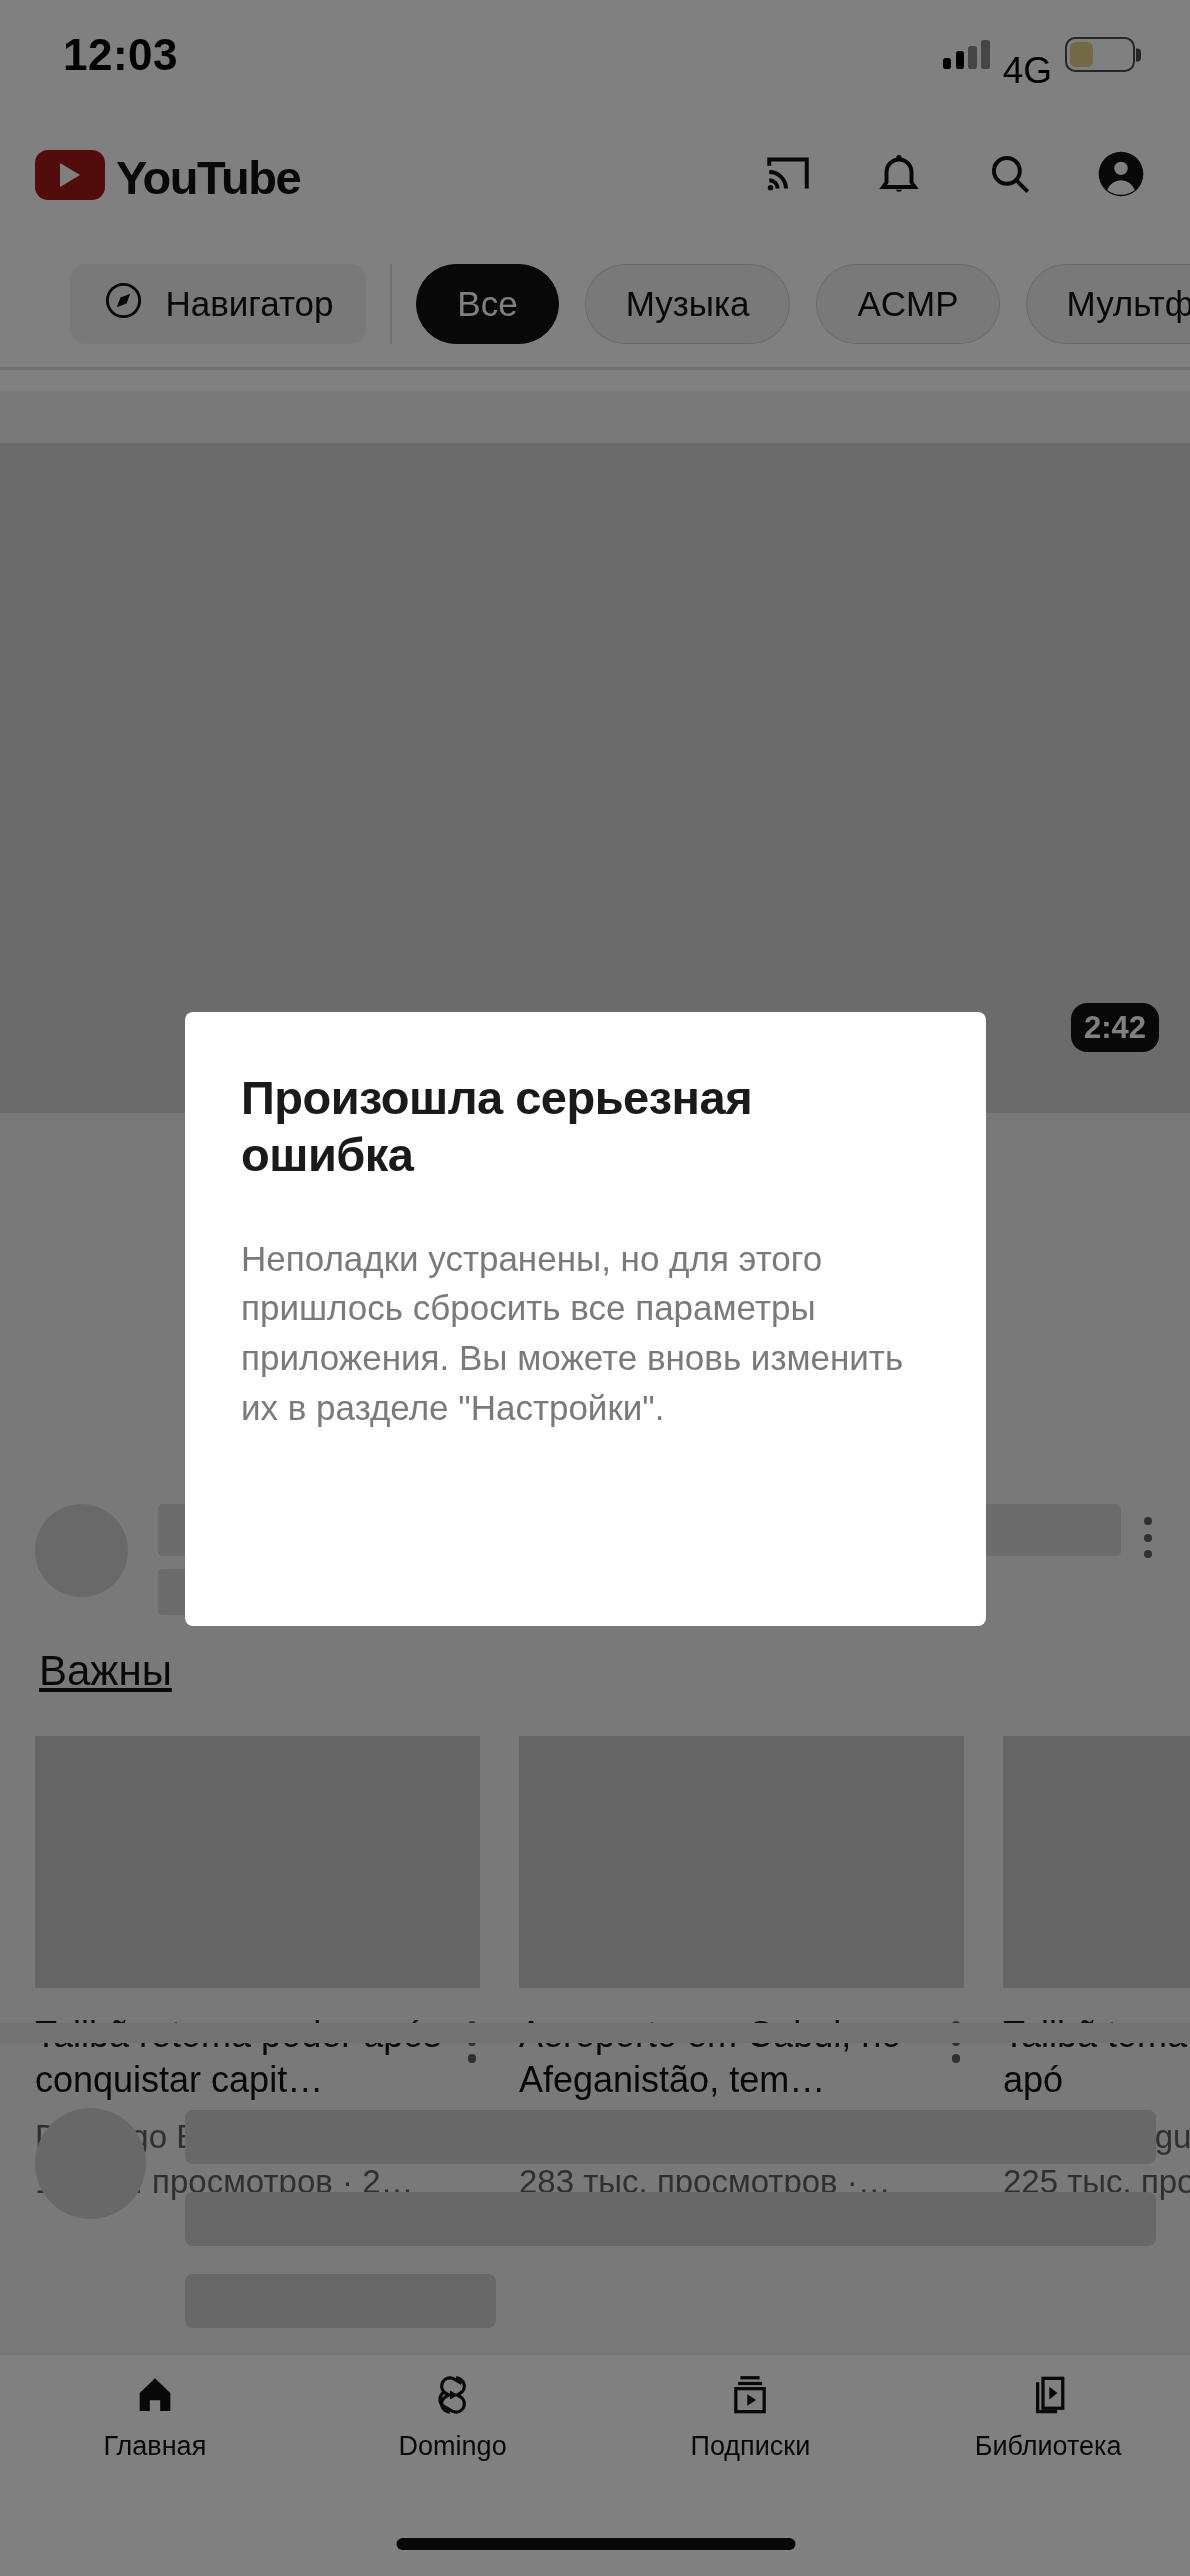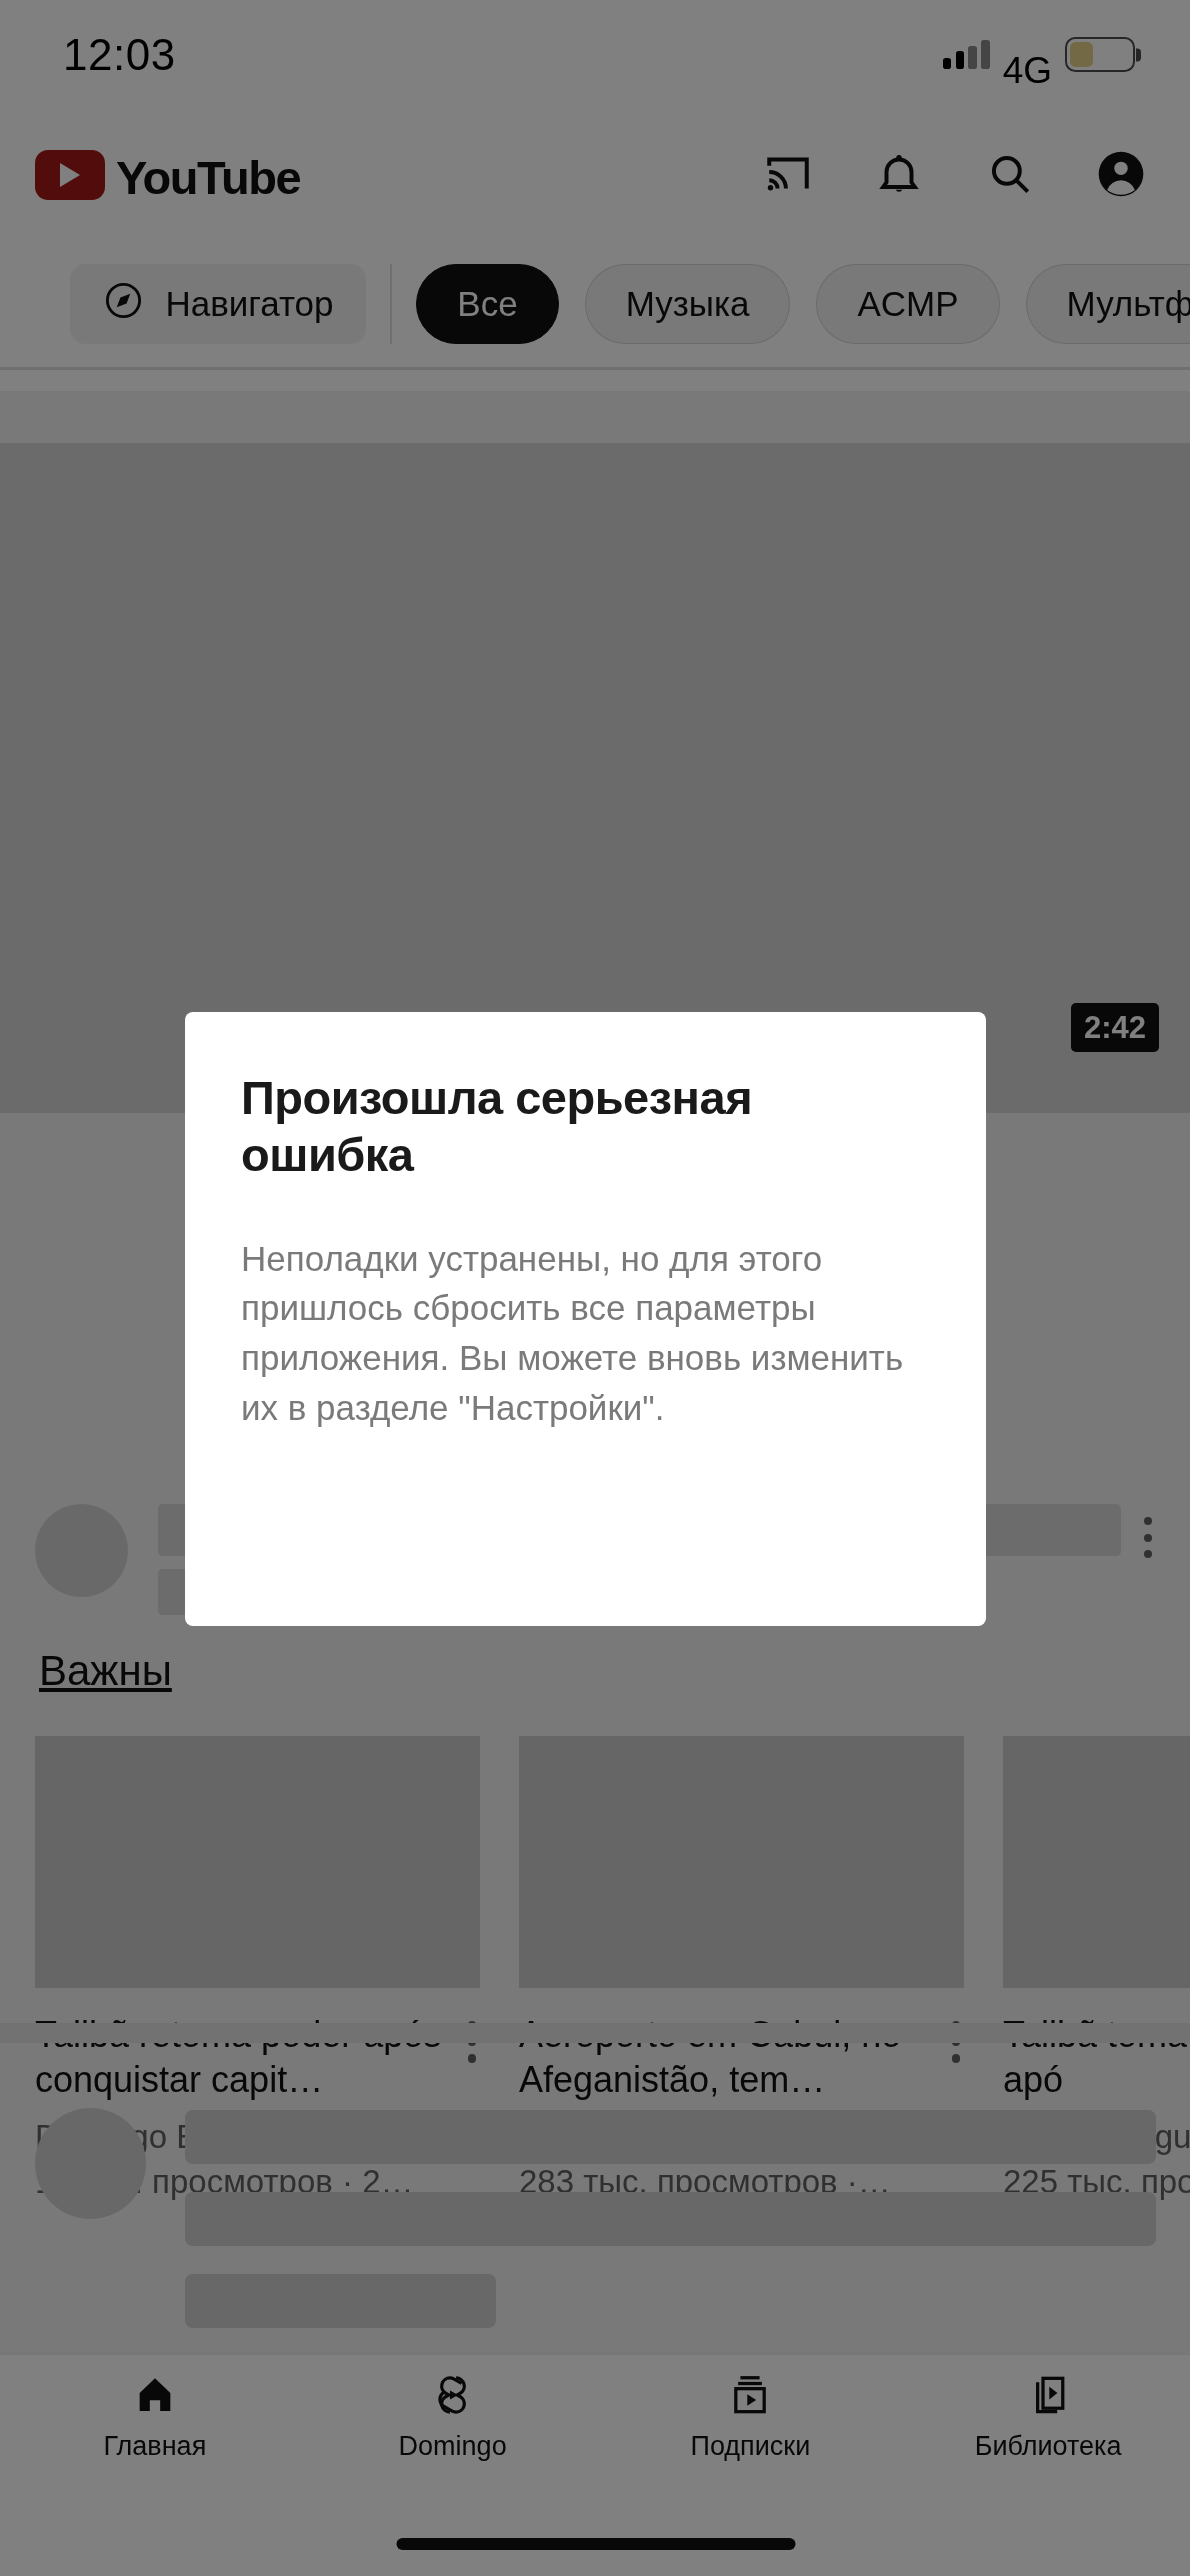--- a/index.html
+++ b/index.html
@@ -17,21 +17,21 @@
     background:#ffffff;
     filter: brightness(0.5) saturate(0.55);
   }
 
   
   .statusbar {
     position:absolute; top:0; left:0; right:0; height:109px;
     display:flex; align-items:center; justify-content:space-between;
     padding:0 56px 0 63px;
   }
-  .sb-time { font-size:44px; font-weight:400; color:#000; letter-spacing:0.5px; }
+  .sb-time { font-size:44px; font-weight:700; color:#000; letter-spacing:0.5px; }
   .sb-right { display:flex; align-items:center; gap:13px; }
   .sig { display:flex; align-items:flex-end; gap:4.6px; height:28px; }
   .sig i { display:block; width:8.3px; border-radius:2.8px; background:#000; }
   .sig i:nth-child(1){ height:11px; }
   .sig i:nth-child(2){ height:17.6px; }
   .sig i:nth-child(3){ height:23px; background:#8a8a8a; }
   .sig i:nth-child(4){ height:29px; background:#8a8a8a; }
   .sb-net { font-size:37px; color:#000; font-weight:400; letter-spacing:0px;margin-top:32px; }
   .batt { position:relative; width:70px; height:35px; border:2.8px solid #4d4d4d;
           border-radius:10.2px; display:flex; align-items:center; padding:2.8px; }
@@ -77,21 +77,21 @@
   }
   .pill.sel { background:#0f0f0f; color:#fff; border-color:#0f0f0f; }
   .hdr-rule { position:absolute; top:367px; left:0; right:0; height:2.8px; background:rgba(0,0,0,0.12); }
 
   
   .feed { position:absolute; top:391px; left:0; right:0; bottom:223px; background:#f2f2f2; }
   .hero-thumb { position:absolute; top:52px; left:0; width:1191px; height:670px; background:#d6d6d6; }
   .hero-dur {
     position:absolute; top:1003px; right:32px;
     background:#0f0f0f; color:#fff; font-size:31px; font-weight:600;
-    padding:6.5px 13px; border-radius:5px; z-index:3;
+    padding:6.5px 13px; border-radius:16px; z-index:3;
   }
   .hero-meta { position:absolute; top:1113px; left:0; right:0; height:121px; display:flex; padding:0 35px; }
   .hero-av { width:93px; height:93px; border-radius:50%; background:#d2d2d2; flex:none; }
   .hero-txt { flex:1; padding-left:30px; padding-right:18.5px; }
   .hero-line1 { height:52px; background:#d8d8d8; border-radius:4.6px; margin-bottom:13px; }
   .hero-line2 { height:46px; width:62%; background:#d8d8d8; border-radius:4.6px; }
   .hero-kebab { width:16.7px; display:flex; flex-direction:column; gap:8.3px; align-items:center; padding-top:13px; }
   .hero-kebab i { width:8.3px; height:8.3px; border-radius:50%; background:#606060; display:block; }
 
   .shelf-title {

